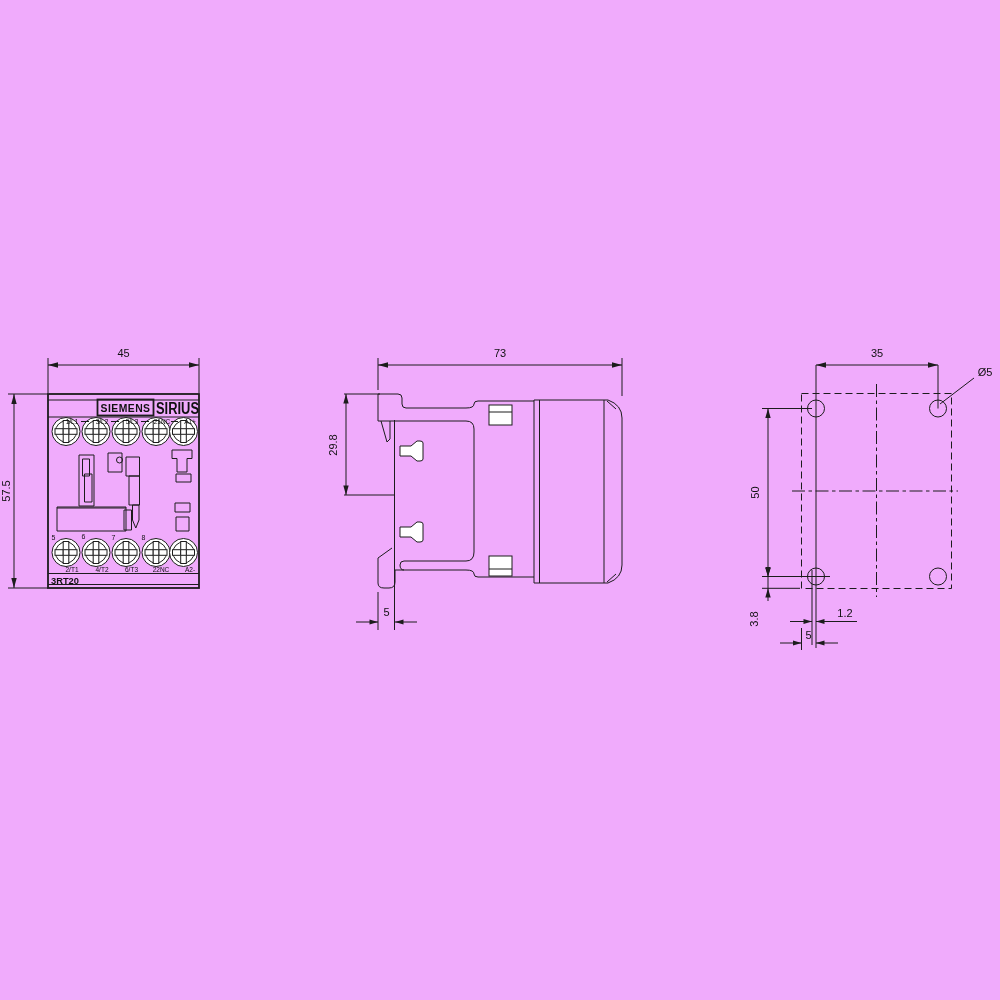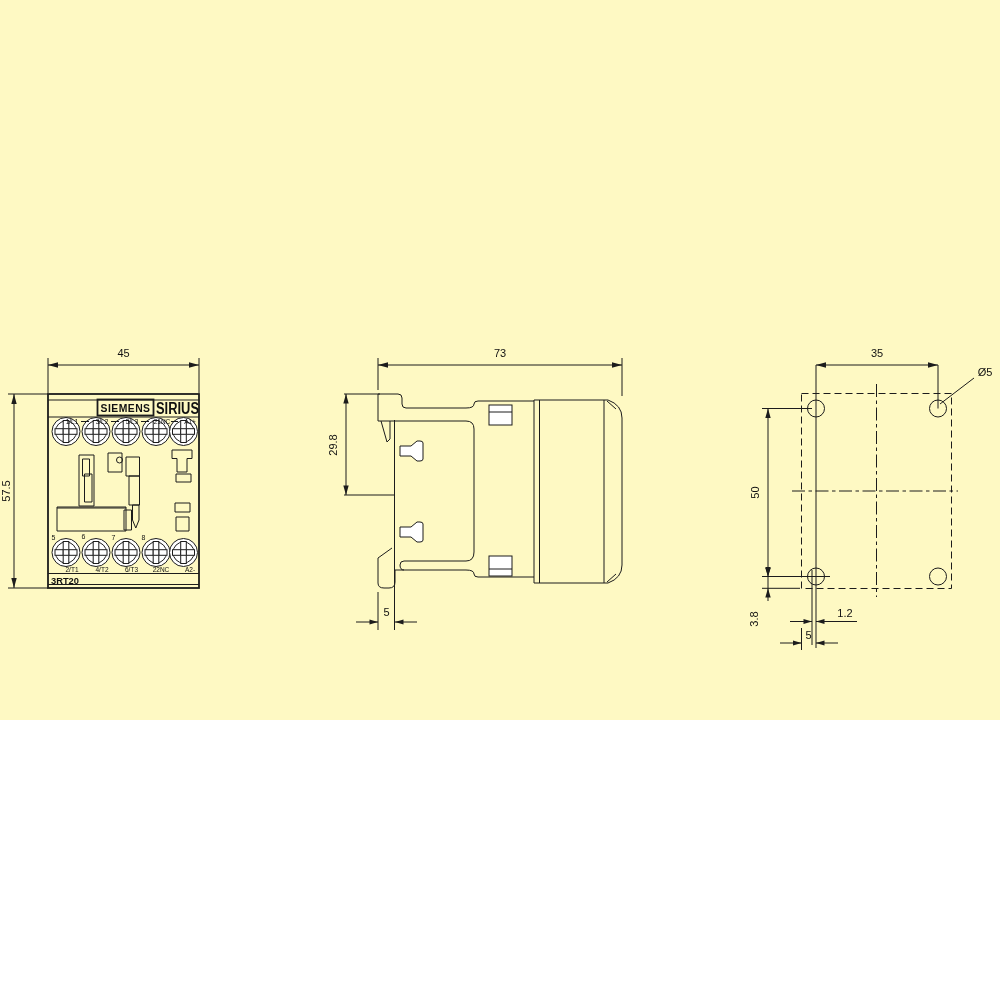--- a/index.html
+++ b/index.html
@@ -1,17 +1,17 @@
 <!DOCTYPE html>
 <html><head>
 <meta charset="utf-8">
 <style>
   html,body{margin:0;padding:0;background:#ffffff;}
   .canvas{
-    position:relative;width:1000px;height:720px;background:#fef9c3;
+    position:relative;width:1000px;height:1000px;background:#f0abfc;
     font-family:"Liberation Sans", sans-serif;
   }
   svg text{fill:#111;}
   .dim{font-size:11px;font-family:"Liberation Sans",sans-serif;}
   .tiny{font-size:6.5px;}
   .num{font-size:7px;}
   .brand{font-size:11px;font-weight:bold;letter-spacing:.5px;}
   .series{font-size:16px;font-weight:bold;}
   .model{font-size:9.5px;font-weight:bold;}
   .ln{stroke:#1c1c1c;stroke-width:1;fill:none;}

